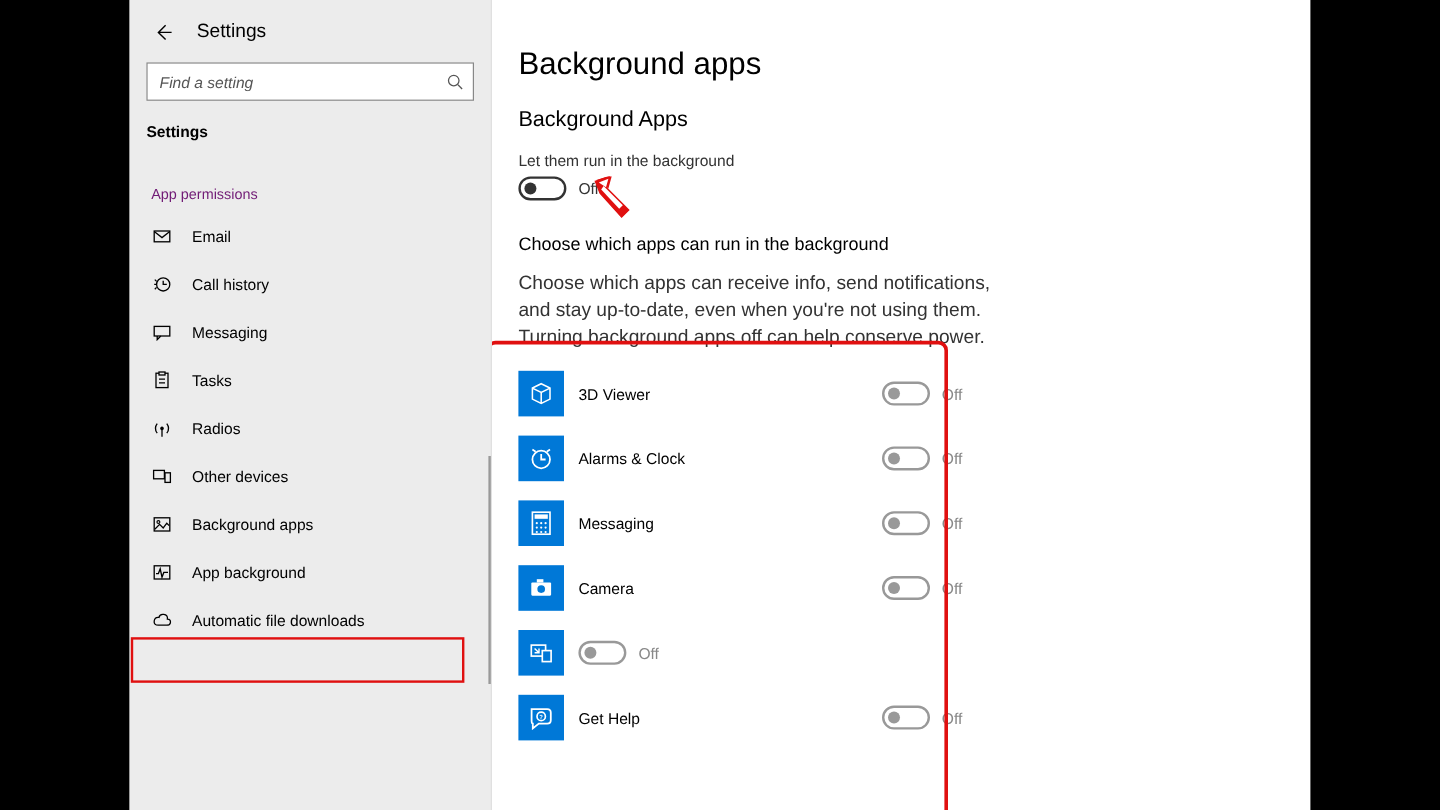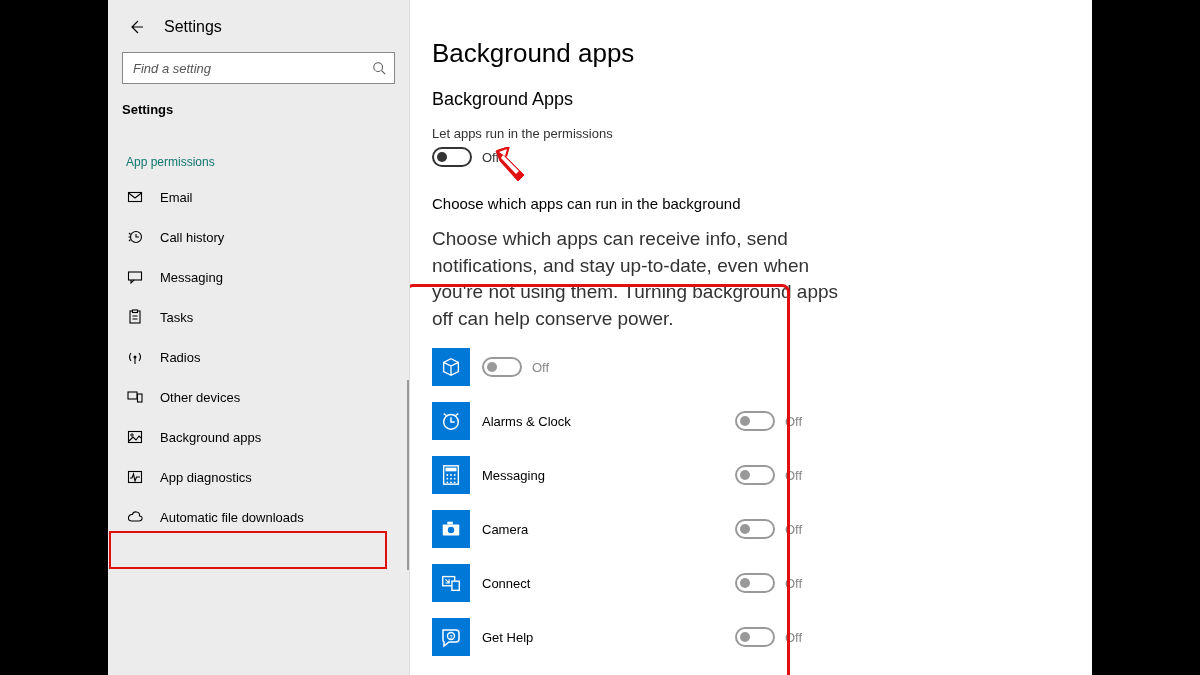--- a/index.html
+++ b/index.html
@@ -88,21 +88,21 @@
     background: transparent;
   }
   .search-box input::placeholder{ color:#555; font-style: italic;}
   .section-hdr {
     font-weight: 600;
     font-size: 13px;
     padding: 8px 14px 14px 14px;
   }
   .group-hdr {
     font-size: 12px;
-    color: #0f766e;
+    color: #701a75;
     padding: 24px 14px 8px 18px;
   }
   .highlight-red-sidebar {
     position: absolute;
     border: 2px solid #e01010;
     left: 1px;
     top: 531px;
     width: 278px;
     height: 38px;
     pointer-events: none;
@@ -163,21 +163,21 @@
     left: 3px;
   }
   .toggle.dim { border-color:#999; }
   .toggle.dim .knob{ background:#999;}
   .section-title2 {
     font-size: 15px;
     font-weight: 400;
     margin-bottom: 14px;
   }
   .desc {
-    font-size: 19px;
+    font-size: 16px;
     color: #333;
     max-width: 420px;
     line-height: 1.4;
     margin-bottom: 6px;
   }
   .app-list {
     margin-top: 8px;
   }
   .app-row {
     display: flex;
@@ -318,56 +318,57 @@
         </div>
       <div class="nav-label">Background apps</div>
     </div>
     <div class="nav-row">
       <div class="nav-icon">
           <svg width="16" height="16" viewBox="0 0 16 16">
             <rect x="1.5" y="2.5" width="13" height="11" stroke="#000" stroke-width="1.1" fill="none"></rect>
             <path d="M3 9 L5 9 L6.5 5 L8 12 L9.5 8 L13 8" stroke="#000" stroke-width="1.1" fill="none"></path>
           </svg>
         </div>
-      <div class="nav-label">App diagnostics</div>
+      <div class="nav-label">App background</div>
     </div>
     <div class="nav-row">
       <div class="nav-icon">
           <svg width="16" height="16" viewBox="0 0 16 16">
             <path d="M5 12 Q1 12 1.5 8.5 Q2 5 5.5 5.5 Q6 2.5 9.5 3 Q13 3.5 12.5 7 Q15.5 7 15 10 Q14.5 12 12 12 Z" stroke="#000" stroke-width="1.1" fill="none"></path>
           </svg>
         </div>
       <div class="nav-label">Automatic file downloads</div>
     </div>
 
     <div class="highlight-red-sidebar"></div>
     <div class="scroll-mark"></div>
   </div>
 
   <div class="main">
     <div class="page-title">Background apps</div>
     <div class="page-subtitle">Background Apps</div>
-    <div class="help-text">Let apps run in the permissions</div>
+    <div class="help-text">Let them run in the background</div>
     <div class="toggle-row-master">
       <div class="toggle">
           <div class="knob"></div>
         </div>
       <div class="off-label-dark">Off</div>
     </div>
 
     <div class="section-title2">Choose which apps can run in the background</div>
     <div class="desc">Choose which apps can receive info, send notifications, and stay up-to-date, even when you're not using them. Turning background apps off can help conserve power.</div>
 
     <div class="app-list">
       <div class="app-row">
         <div class="app-icon">
           <svg width="22" height="22" viewBox="0 0 24 24">
               <path d="M12 3 L20 7 L20 17 L12 21 L4 17 L4 7 Z M4 7 L12 11 L20 7 M12 11 V21" stroke="#fff" stroke-width="1.4" fill="none"></path>
             </svg>
         </div>
+        <div class="app-name">3D Viewer</div>
         <div class="app-toggle-wrap">
           <div class="toggle dim">
               <div class="knob"></div>
             </div>
           <div class="off-label">Off</div>
         </div>
       </div>
 
       <div class="app-row">
         <div class="app-icon">
@@ -428,21 +429,20 @@
       </div>
 
       <div class="app-row">
         <div class="app-icon">
           <svg width="22" height="22" viewBox="0 0 24 24">
               <rect x="3" y="5" width="13" height="10" stroke="#fff" stroke-width="1.5" fill="none"></rect>
               <rect x="13" y="10" width="8" height="10" stroke="#fff" stroke-width="1.5" fill="#0078d7"></rect>
               <path d="M6 8 L10 12 M10 8 V12 H6" stroke="#fff" stroke-width="1.3" fill="none"></path>
             </svg>
         </div>
-        <div class="app-name">Connect</div>
         <div class="app-toggle-wrap">
           <div class="toggle dim">
               <div class="knob"></div>
             </div>
           <div class="off-label">Off</div>
         </div>
       </div>
 
       <div class="app-row">
         <div class="app-icon">

